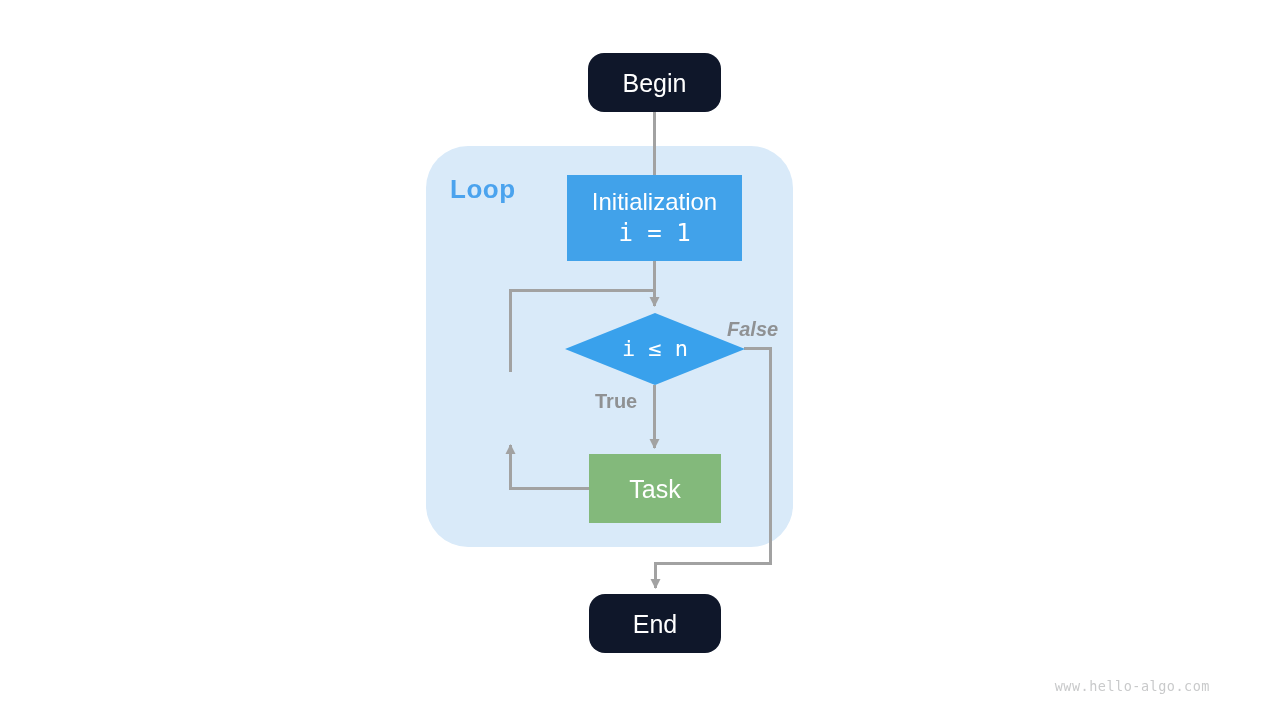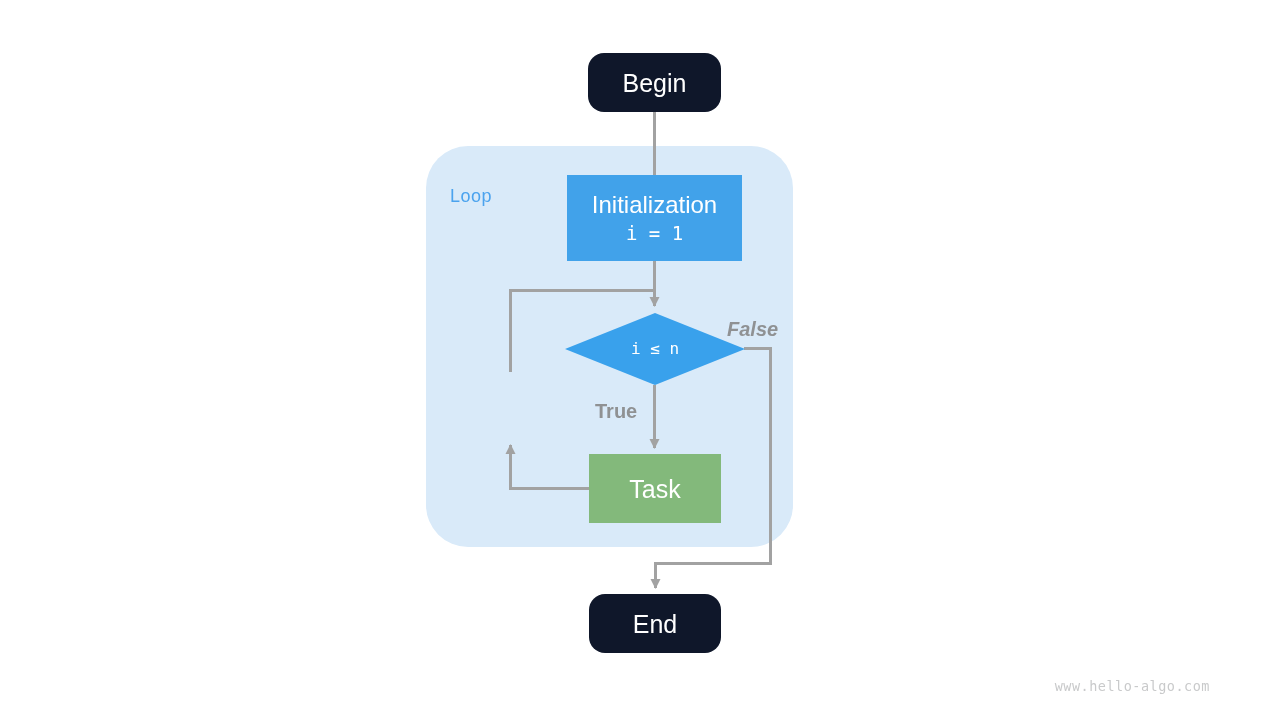--- a/index.html
+++ b/index.html
@@ -23,40 +23,40 @@
   .loop-container {
     position: absolute;
     left: 426px; top: 146px;
     width: 367px; height: 401px;
     background: #D9EAF9;
     border-radius: 42px;
   }
 
   .loop-label {
     position: absolute;
-    left: 450px; top: 186px;
-    font-size: 18px;
-    font-weight: normal;
+    left: 450px; top: 174px;
+    font-size: 26px;
+    font-weight: bold;
     color: #4BA3EE;
     letter-spacing: 0.5px;
   }
 
   .node {
     position: absolute;
     display: flex;
     flex-direction: column;
     align-items: center;
     justify-content: center;
     color: #ffffff;
     text-align: center;
     line-height: 1.2;
   }
 
   .node .label { font-size: 24px; }
-  .node .code  { font-size: 19px; font-family: "DejaVu Sans Mono", "Liberation Mono", monospace; margin-top: 2px; }
+  .node .code  { font-size: 24px; font-family: "DejaVu Sans Mono", "Liberation Mono", monospace; margin-top: 2px; }
 
   .terminal {
     background: #0f172a;
     border-radius: 16px;
   }
   .terminal .label { font-size: 25px; }
 
   .node-begin { left: 588px; top: 53px;  width: 133px; height: 59px; }
   .node-end   { left: 589px; top: 594px; width: 132px; height: 59px; }
 
@@ -68,30 +68,30 @@
     left: 589px; top: 454px; width: 132px; height: 69px;
     background: #83B97B;
   }
   .node-task .label { font-size: 25px; }
 
   .node-cond {
     left: 565px; top: 313px; width: 180px; height: 72px;
     background: #39A1EC;
     clip-path: polygon(50% 0%, 100% 50%, 50% 100%, 0% 50%);
   }
-  .node-cond .code { font-size: 16px; margin-top: 0; }
+  .node-cond .code { font-size: 22px; margin-top: 0; }
 
   .edge-label {
     position: absolute;
     font-size: 20px;
     font-weight: bold;
     color: #8F9193;
   }
   .edge-label-false { left: 727px; top: 318px; font-style: italic; }
-  .edge-label-true  { left: 595px; top: 400px; }
+  .edge-label-true  { left: 595px; top: 390px; }
 
   .watermark {
     position: absolute;
     right: 70px; top: 678px;
     font-size: 13.5px;
     font-family: "DejaVu Sans Mono", "Liberation Mono", monospace;
     color: #C9CACB;
     letter-spacing: 0.5px;
   }
 </style>

